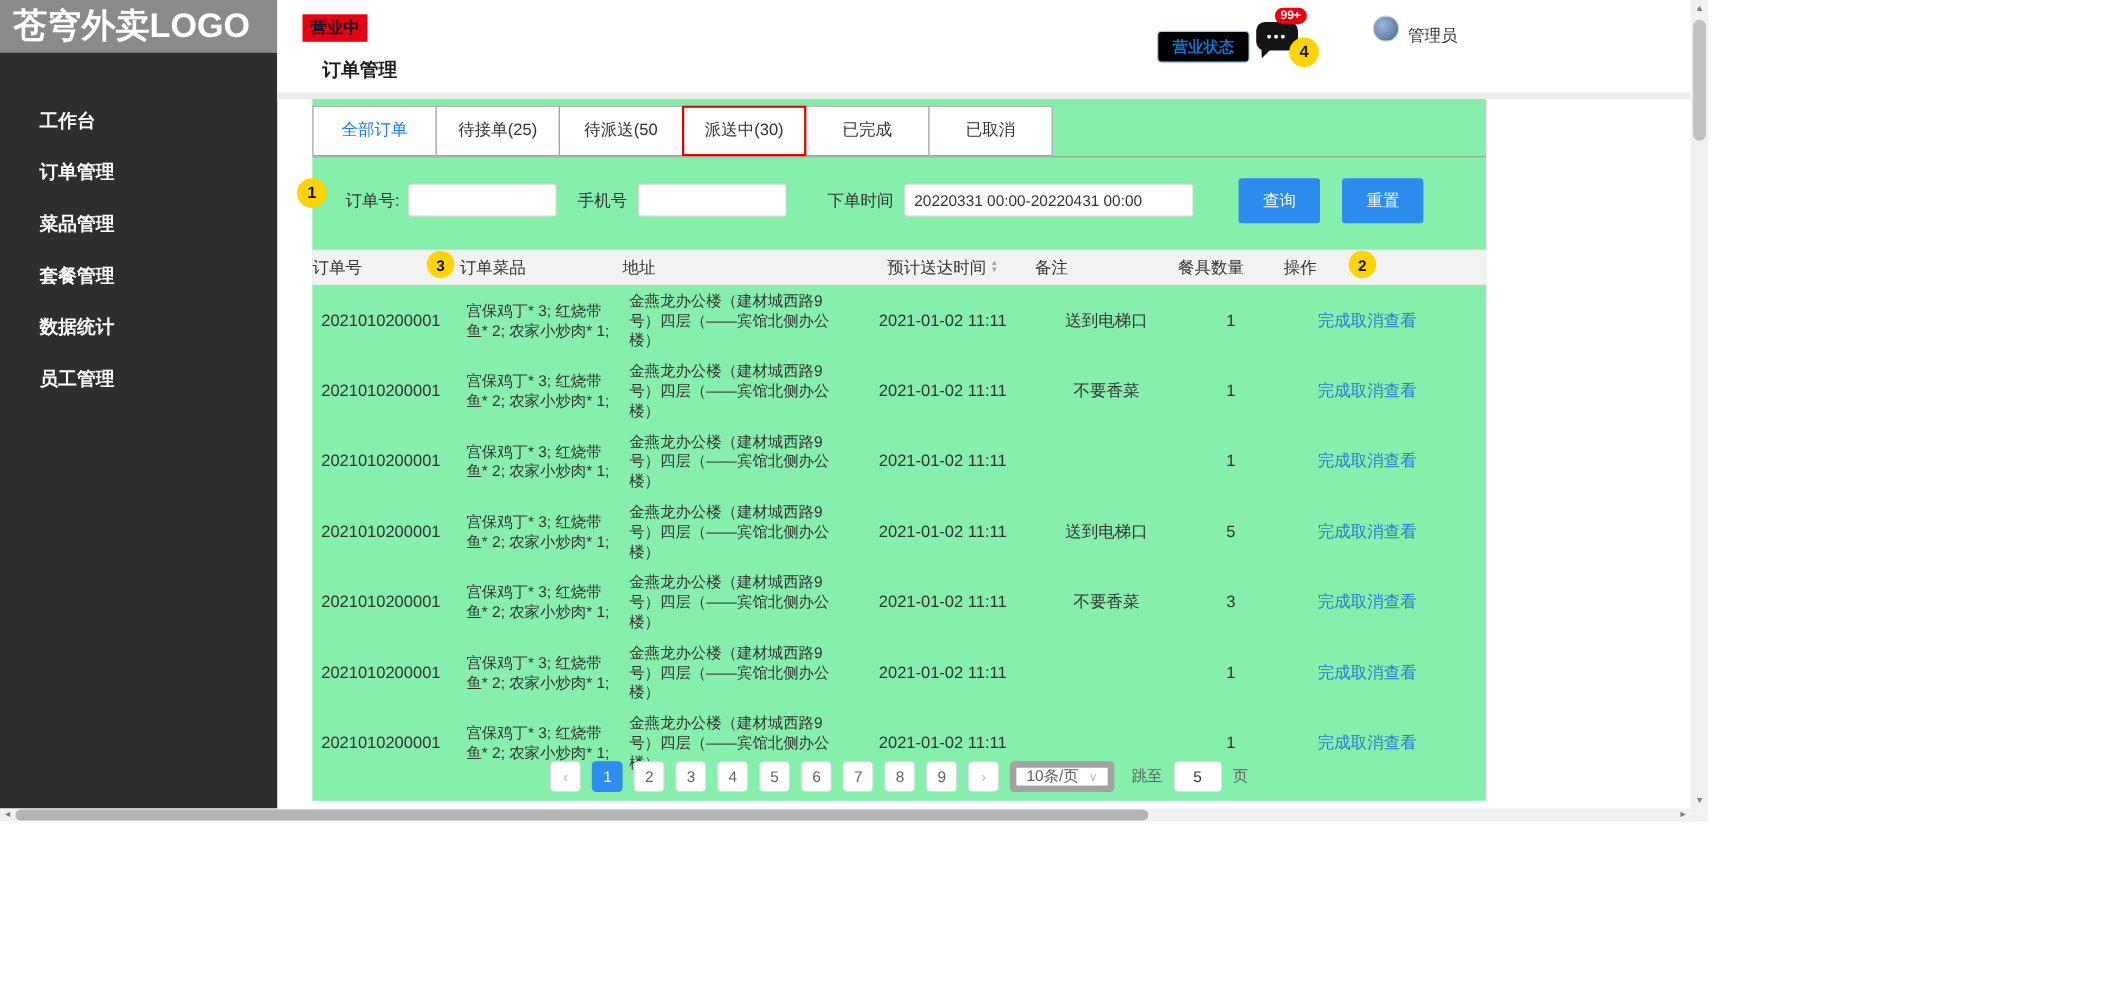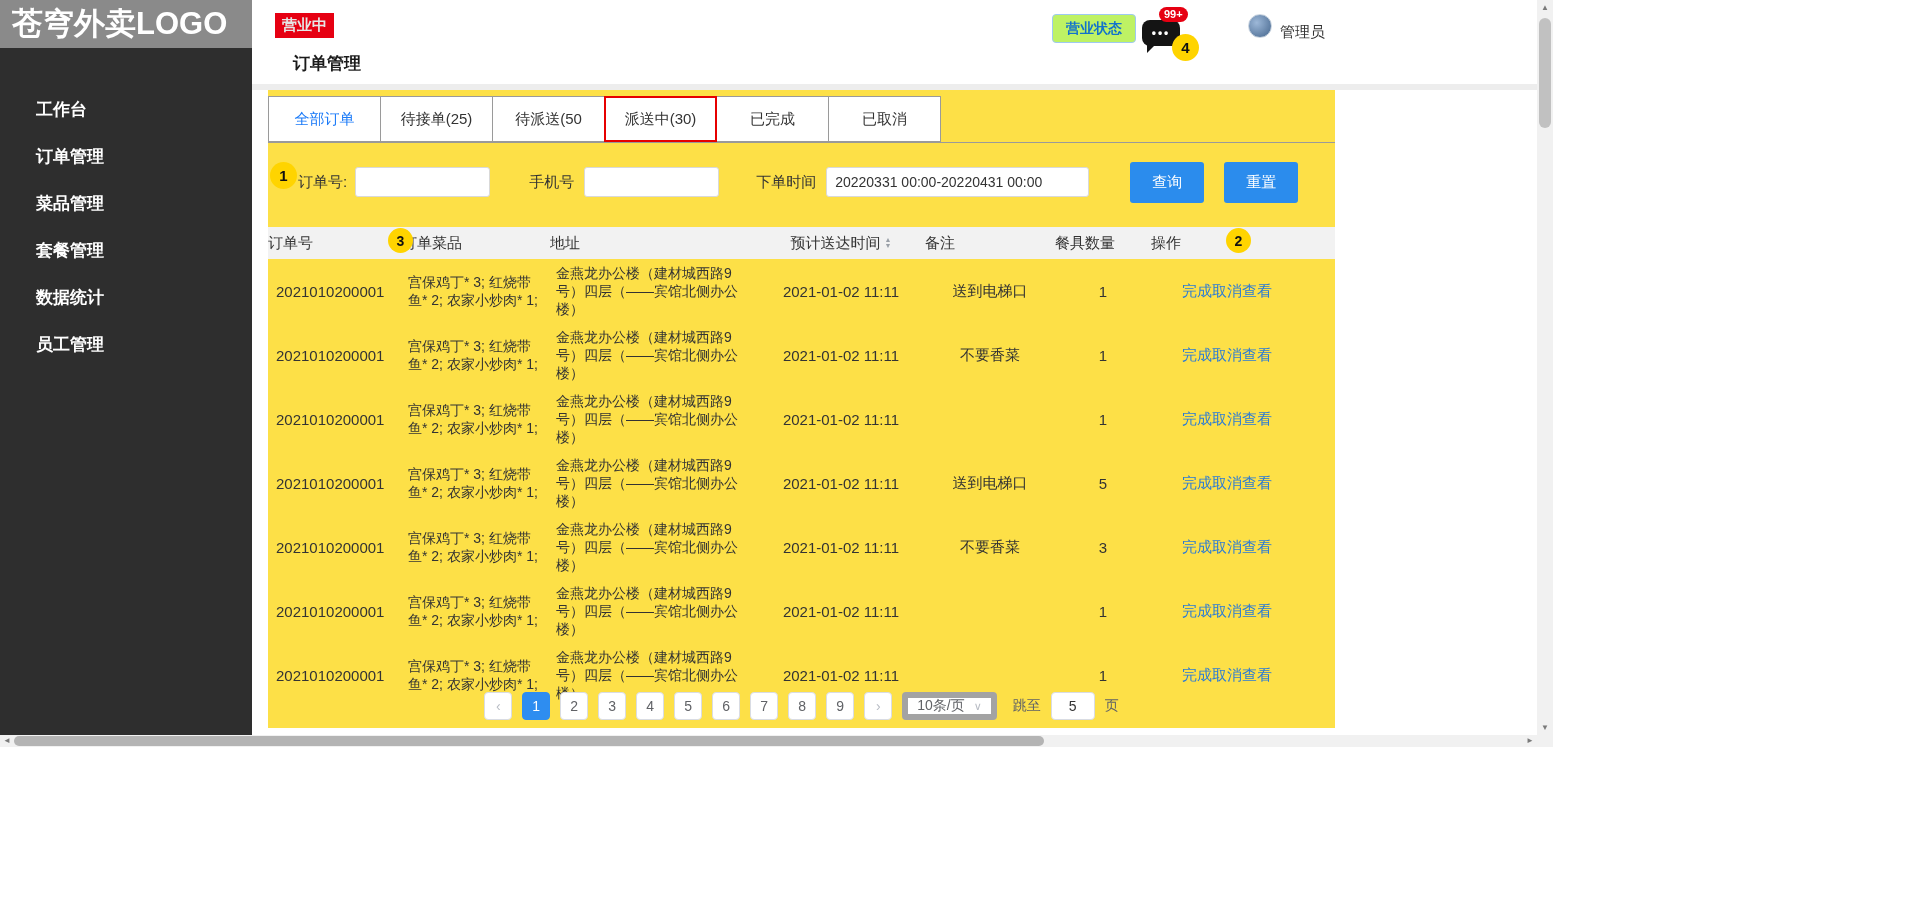--- a/index.html
+++ b/index.html
@@ -8,43 +8,43 @@
     position:relative; width:1920px; height:914px; background:#fff; overflow:hidden;
     font-family:"Liberation Sans","DejaVu Sans",sans-serif; color:#333;
   }
   
   .sidebar { position:absolute; left:0; top:0; width:252px; height:735px; background:#2e2e2e; }
   .logo { height:48px; line-height:48px; background:#8a8a8a; color:#fff; font-size:31px; font-weight:bold; padding-left:12px; white-space:nowrap; overflow:hidden; }
   .menu { padding-top:38px; }
   .menu-item { height:47px; line-height:47px; padding-left:36px; color:#fff; font-size:17px; font-weight:bold; cursor:pointer; }
   
   .topbar { position:absolute; left:252px; top:0; width:1285px; height:84px; background:#fff; }
-  .status-badge { position:absolute; left:23px; top:13px; background:#e60012; color:#e5e5e5; font-weight:bold; font-size:15px; padding:3px 7px;text-align:center; }
+  .status-badge { position:absolute; left:23px; top:13px; background:#e60012; color:#0f172a; font-weight:bold; font-size:15px; padding:3px 7px;text-align:center; }
   .page-title { position:absolute; left:41px; top:52px; font-size:17px; font-weight:bold; color:#1a1a1a; }
-  .biz-btn { position:absolute; left:800px; top:14px; height:29px; padding:0 13px; background:#bef264; color:#1272cc; border:1px solid #9ec9f2; border-radius:4px; font-size:14px; font-weight:bold; cursor:pointer; font-family:inherit; }
+  .biz-btn { position:absolute; left:800px; top:28px; height:29px; padding:0 13px; background:#000000; color:#1272cc; border:1px solid #9ec9f2; border-radius:4px; font-size:14px; font-weight:bold; cursor:pointer; font-family:inherit; }
   .notif { position:absolute; left:890px; top:20px; width:38px; height:27px; cursor:pointer; }
   .bubble { width:38px; height:26px; background:#141414; border-radius:8px; display:flex; align-items:center; justify-content:center; color:#fff; font-size:12px; letter-spacing:2px; font-weight:bold; }
   .bubble::after { content:""; position:absolute; left:5px; bottom:-6px; border:4px solid transparent; border-top-color:#141414; border-left-color:#141414; }
   .badge99 { position:absolute; top:-13px; left:17px; background:#e60012; color:#fff; font-size:11px; font-weight:bold; padding:2px 5px; border-radius:9px; line-height:1; }
   .ann { background:#ffd400; color:#111; font-weight:bold; border-radius:50%; display:flex; align-items:center; justify-content:center; }
   .ann4 { position:absolute; left:30px; top:14px; width:27px; height:27px; font-size:15px; }
   .avatar { position:absolute; left:996px; top:14px; width:24px; height:24px; border-radius:50%; background:radial-gradient(circle at 35% 35%, #9db8d8, #44658c); border:1px solid #c9d4e0; cursor:pointer; }
   .admin-label { position:absolute; left:1028px; top:23px; font-size:15px; color:#333; }
   .divider { position:absolute; left:252px; top:84px; width:1285px; height:6px; background:#ededed; }
   
-  .card { position:absolute; left:268px; top:90px; width:1067px; height:638px; background:#fde047; }
+  .card { position:absolute; left:284px; top:90px; width:1067px; height:638px; background:#86efac; }
   .tabs { display:flex; margin-top:6px; height:47px; border-bottom:1px solid #9a9a9a; }
   .tab { min-width:113px; padding:0 12px; height:46px; line-height:44px; text-align:center; font-size:15px; color:#333; border:1px solid #9a9a9a; margin-left:-1px; background:#fff; cursor:pointer; }
   .tab.first { margin-left:0; }
   .tab.active { color:#1a7af8; }
   .tab.red { border:2px solid #e60000; position:relative; z-index:2; line-height:42px; }
   .filter-row { display:flex; align-items:center; height:52px; margin-top:13px; padding-left:30px; font-size:15px; color:#333; }
   .inp { height:30px; border:1px solid #d9d9d9; border-radius:3px; background:#fff; font-size:14px; padding:0 8px; font-family:inherit; color:#333; }
   .inp-order { width:135px; margin-left:8px; }
-  .lbl-phone { margin-left:39px; }
+  .lbl-phone { margin-left:19px; }
   .inp-phone { width:135px; margin-left:10px; }
   .lbl-time { margin-left:37px; }
   .inp-time { width:263px; margin-left:10px; }
   .btn { height:41px; width:74px; background:#2b8ced; color:#fff; border:none; border-radius:3px; font-size:15px; cursor:pointer; font-family:inherit; }
   .btn-search { margin-left:41px; }
   .btn-reset { margin-left:20px; }
   .grid7 { display:grid; grid-template-columns:134px 148px 207px 168px 130px 96px 152px; }
   .thead { height:32px; background:#f2f2f2; align-items:center; margin-top:19px; font-size:15px; color:#333; }
   .th { text-align:left; }
   .th.sortable { cursor:pointer; display:flex; align-items:center; justify-content:center; gap:4px; }

